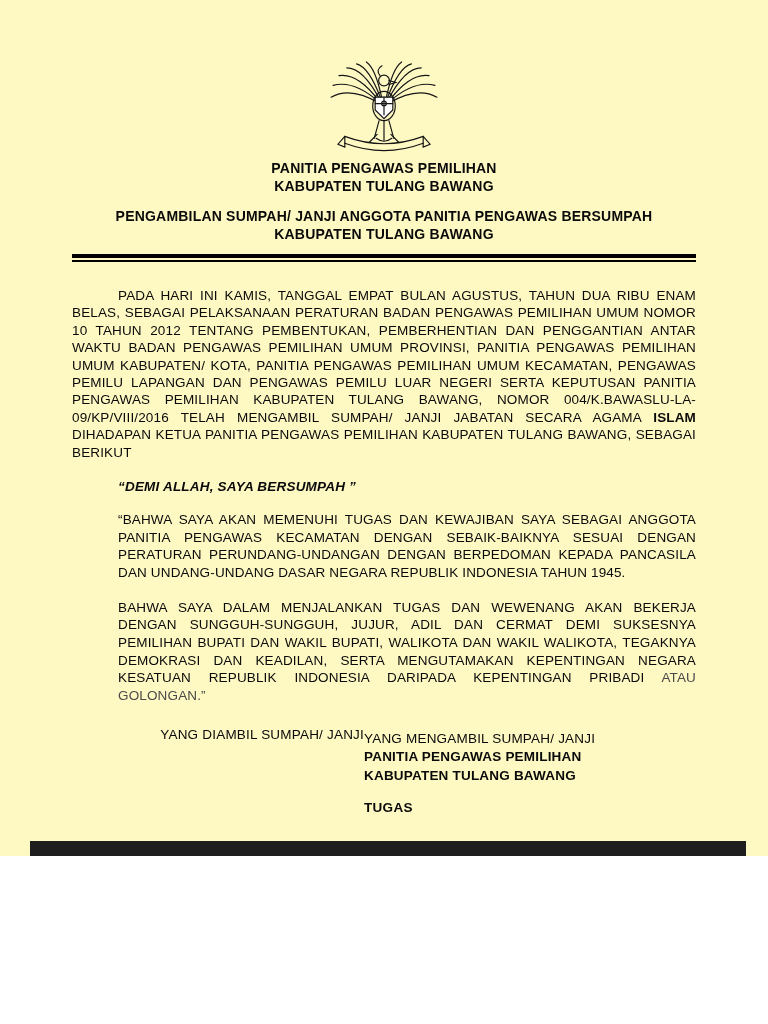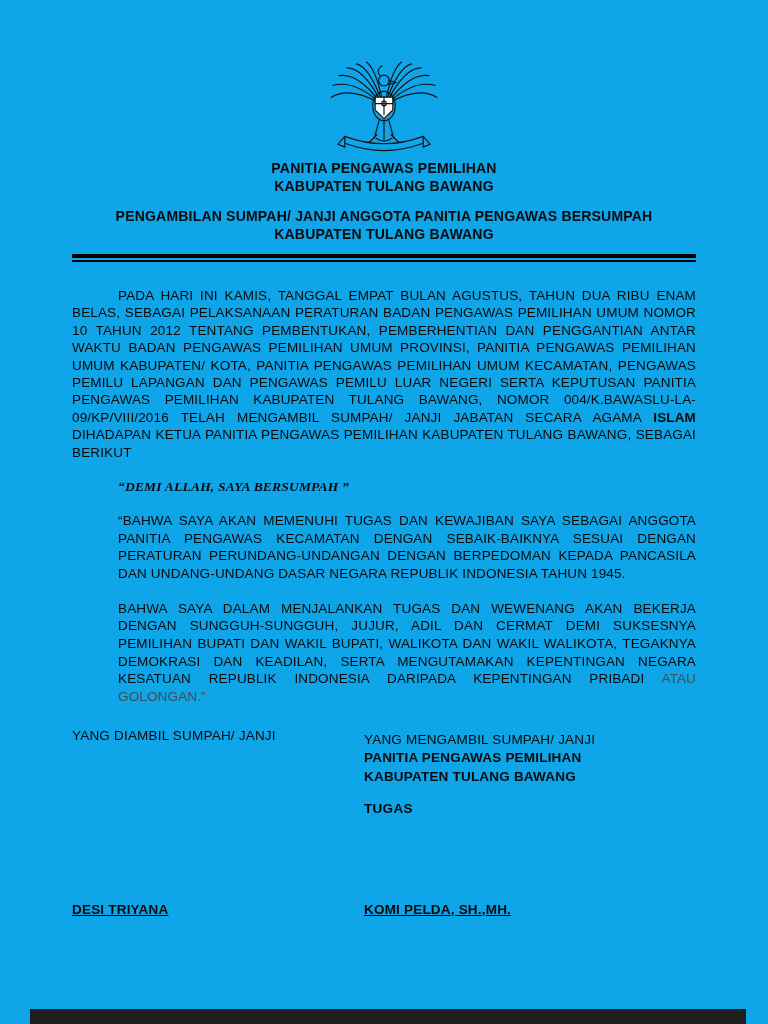--- a/index.html
+++ b/index.html
@@ -1,38 +1,38 @@
 <!DOCTYPE html>
 <html><head>
 <meta charset="utf-8">
 <style>
   html,body{margin:0;padding:0;background:#ffffff;}
   .page{
-    width:768px;height:1024px;position:relative;background:#0ea5e9;
+    width:768px;height:856px;position:relative;background:#fef9c3;
     font-family:"Liberation Sans", sans-serif;color:#0a0a0a;
     box-sizing:border-box;padding:58px 72px 0;overflow:hidden;
   }
   .emblem-wrap{display:flex;justify-content:center;margin-bottom:6px;}
   .center{text-align:center;}
   .hline{font-size:14px;font-weight:bold;line-height:1.25;letter-spacing:.2px;}
   .title-block{margin-top:13px;}
   .rule{margin-top:11px;border-top:4px solid #000;}
   .rule::after{content:"";display:block;border-top:2px solid #000;margin-top:2px;}
   .p1{margin-top:25px;font-size:13.5px;line-height:1.29;text-align:justify;
       text-indent:46px;letter-spacing:.15px;}
   .p1 b{font-weight:bold;}
   .oath-heading{margin-top:18px;margin-left:46px;font-size:13.5px;
-      font-weight:bold;font-style:italic;letter-spacing:.2px;font-family:Liberation Serif, serif;}
+      font-weight:bold;font-style:italic;letter-spacing:.2px;}
   .oath{margin-top:17px;margin-left:46px;font-size:13.5px;
       text-align:justify;line-height:1.31;letter-spacing:.15px;}
   .oath-tail{color:#4a4a4a;}
   .closing{margin-top:27px;font-size:13.5px;line-height:1.31;text-align:justify;
       text-indent:88px;letter-spacing:.15px;}
   .sig-row{display:flex;margin-top:22px;}
-  .sig-left{width:292px;text-align:left;}
+  .sig-left{width:292px;text-align:right;}
   .sig-right{flex:1;text-align:left;}
   .sig-label{font-size:13.5px;letter-spacing:.2px;}
   .sig-right .sig-label{margin-top:4px;}
   .sig-org{font-size:13.5px;font-weight:bold;line-height:1.3;margin-top:2px;letter-spacing:.2px;}
   .sig-role{font-size:13.5px;font-weight:bold;margin-top:15px;letter-spacing:.3px;}
   .names-row{display:flex;margin-top:84px;}
   .sig-name{font-size:13.5px;font-weight:bold;text-decoration:underline;letter-spacing:.2px;}
   .footer-bar{position:absolute;left:30px;right:22px;bottom:0;height:15px;background:#1e1e1e;}
 </style>
 </head>

